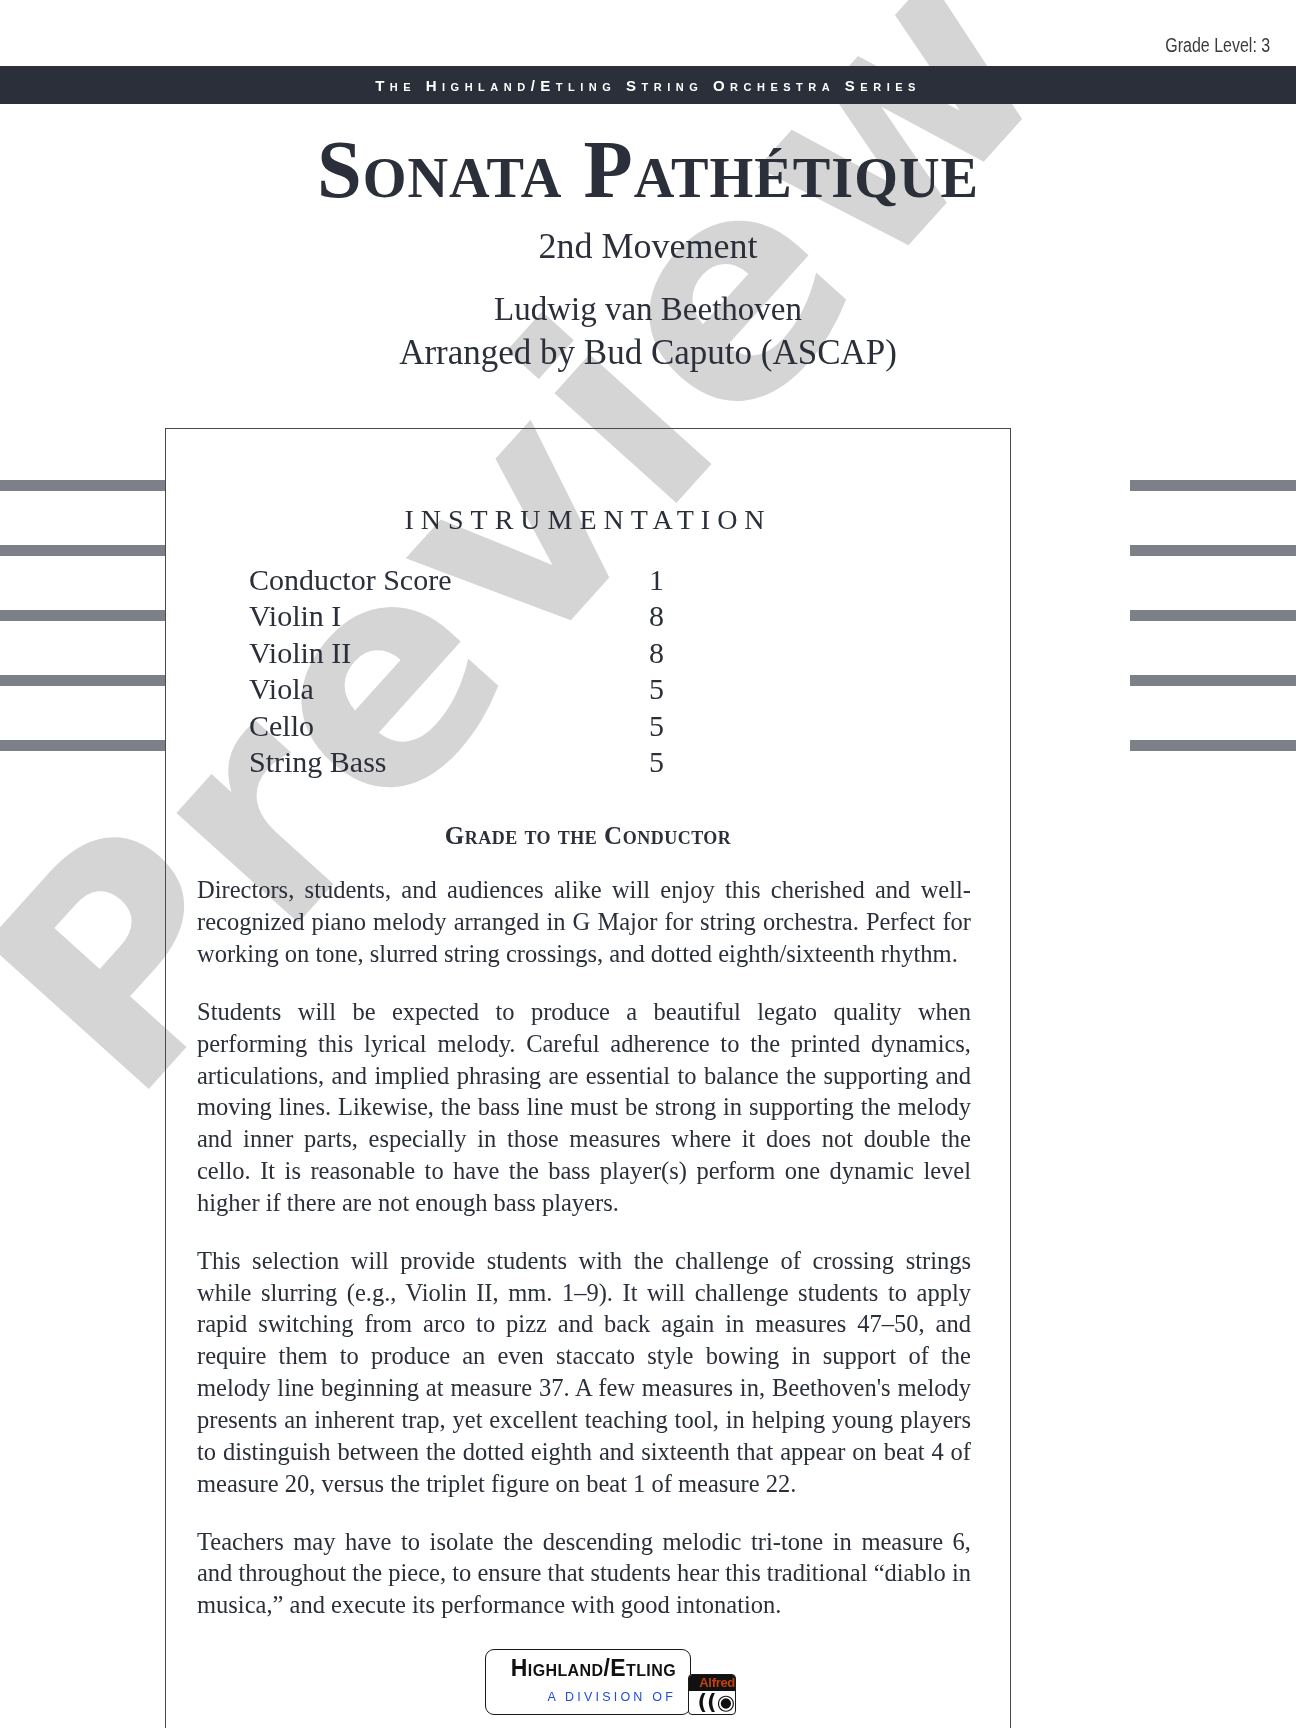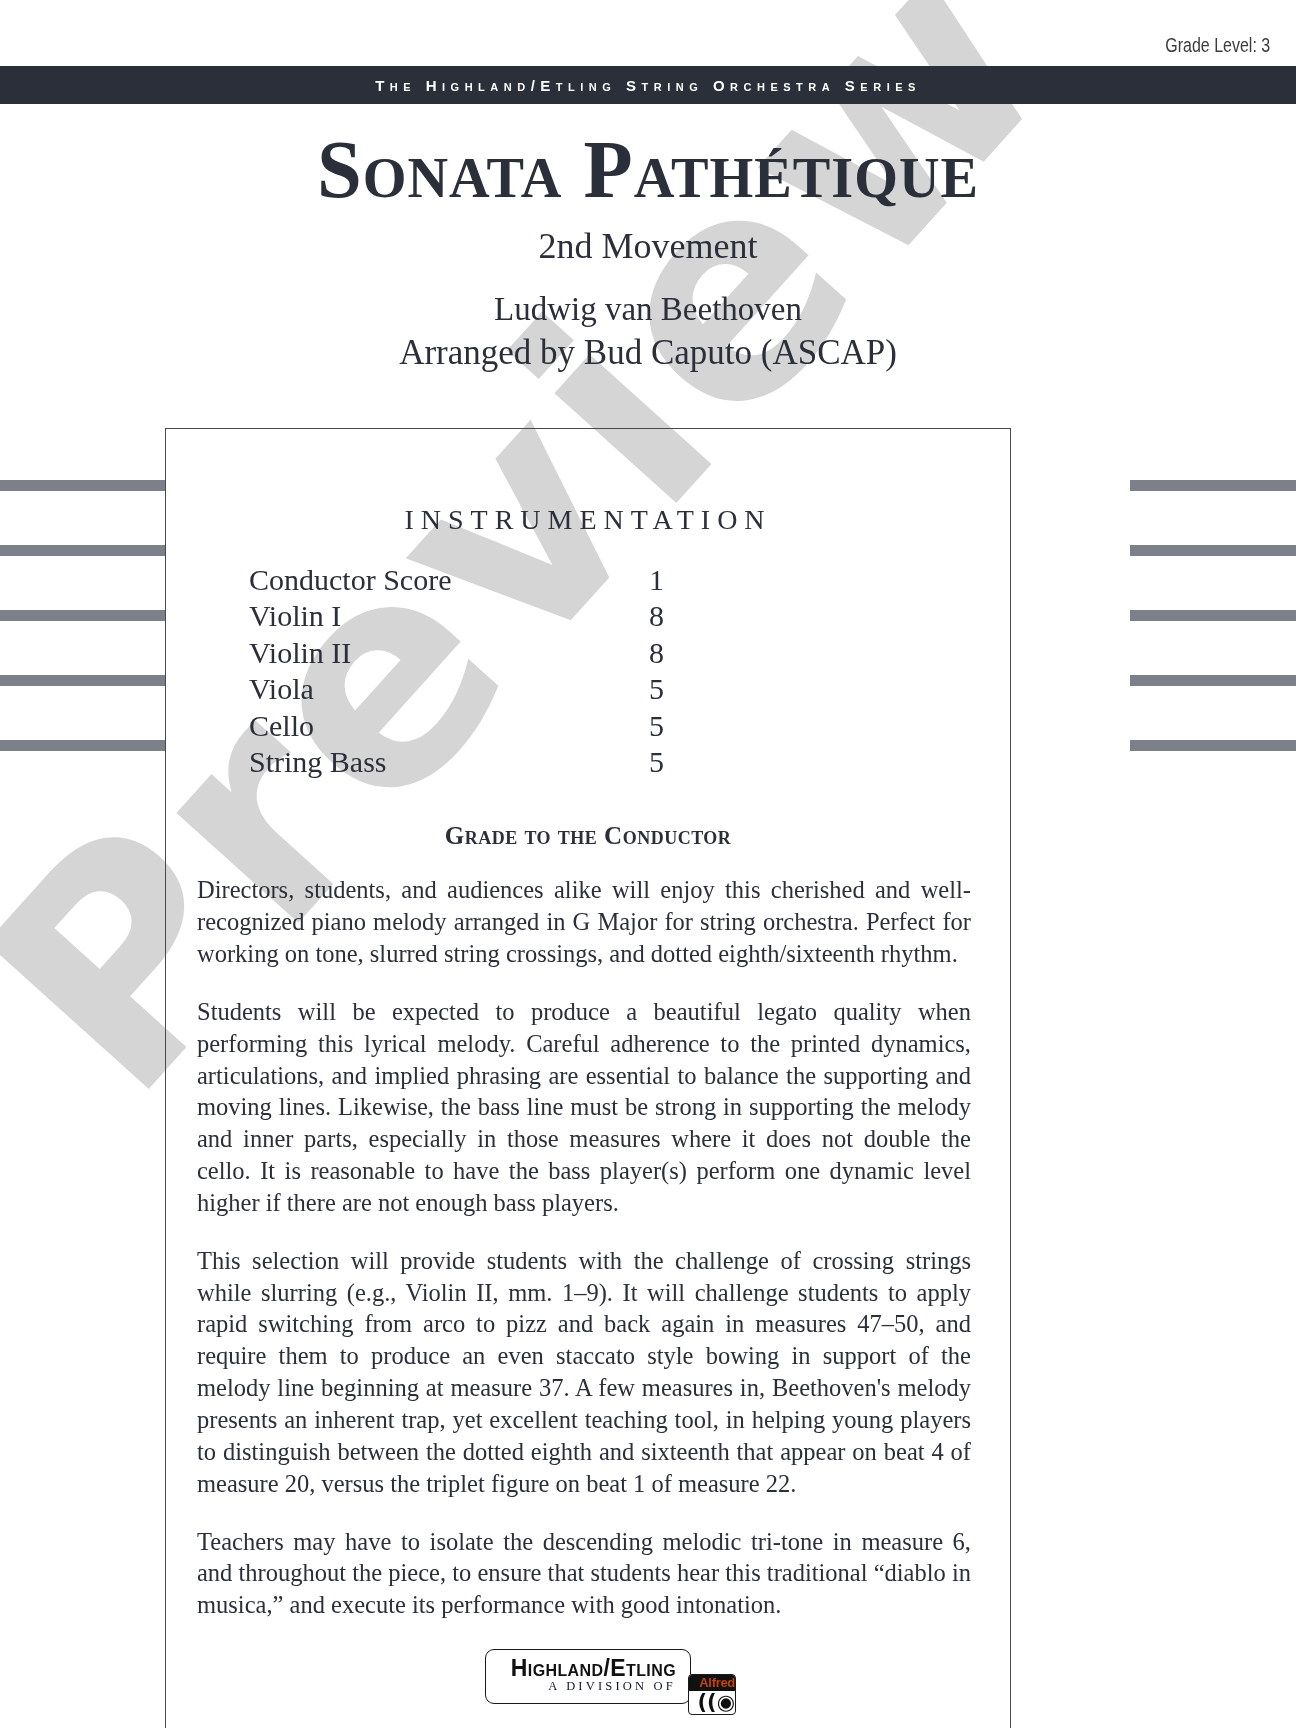--- a/index.html
+++ b/index.html
@@ -223,25 +223,25 @@
   .logo-main {
     font-family: "Liberation Sans", sans-serif;
     font-weight: 700;
     font-size: 23px;
     letter-spacing: 0.4px;
     font-variant: small-caps;
     color: #111111;
     line-height: 1.0;
   }
   .logo-sub {
-    font-family: Liberation Serif, serif;
+    font-family: Liberation Sans, sans-serif;
     font-size: 12.5px;
     letter-spacing: 3.2px;
-    color: #0f172a;
-    margin-top: 0;
+    color: #1d4ed8;
+    margin-top: 11px;
     line-height: 1.0;
   }
   .alfred-badge {
     position: absolute;
     right: -46px;
     top: 24px;
     width: 46px;
     border: 1.6px solid #1a1a1a;
     border-radius: 4px;
     background: #ffffff;

